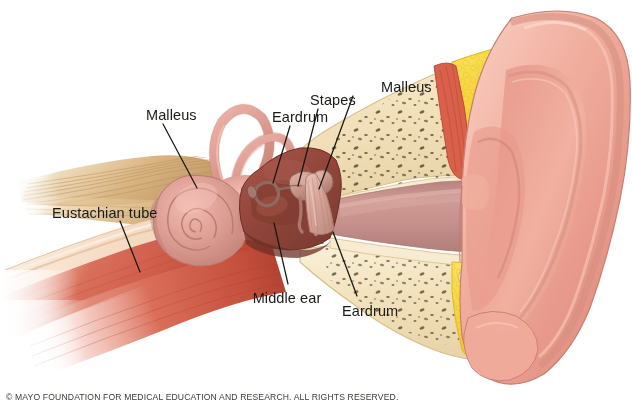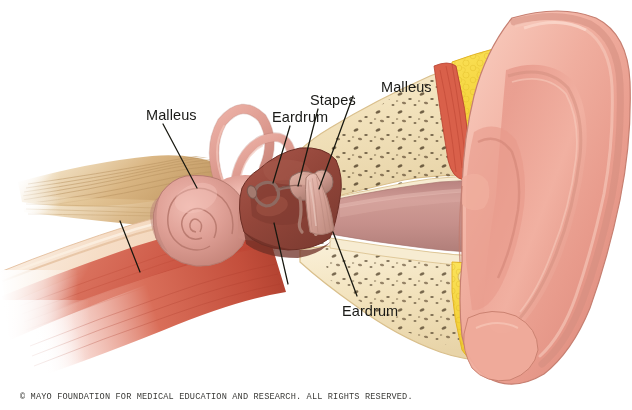--- a/index.html
+++ b/index.html
@@ -32,24 +32,24 @@
     white-space: nowrap;
     letter-spacing: 0.1px;
   }
   .label.centered {
     text-align: center;
     white-space: normal;
     line-height: 16px;
   }
   #copyright {
     position: absolute;
-    left: 20px;
+    left: 6px;
     top: 392px;
     color: #3b3b38;
-    font-family: Liberation Mono, monospace;
+    font-family: Liberation Sans, sans-serif;
     font-size: 8.6px;
     letter-spacing: 0.15px;
     white-space: nowrap;
   }
 </style>
 </head>
 <body>
 
 <div id="page">
 
@@ -446,17 +446,19 @@
         <line x1="288" y1="284" x2="274" y2="223"></line>
         <line x1="357" y1="296" x2="333" y2="232"></line>
       </g>
 
   </svg>
 
   <div class="label" id="label-cochlea" style="top: 108px; left: 146px;">Malleus</div>
   <div class="label" id="label-stapes" style="top: 110px; left: 272px;">Eardrum</div>
   <div class="label" id="label-incus" style="top: 93px; left: 310px;">Stapes</div>
   <div class="label" id="label-malleus" style="top: 80px; left: 341px; margin-left: 40px;">Malleus</div>
+  <div class="label" id="label-eustachian-tube" style="top: 206px; left: 52px;">Eustachian tube</div>
+  <div class="label centered" id="label-middle-ear" style="width: 70px; top: 290px; left: 252px;">Middle ear</div>
   <div class="label" id="label-eardrum" style="top: 304px; left: 342px;">Eardrum</div>
 
   <div id="copyright">© MAYO FOUNDATION FOR MEDICAL EDUCATION AND RESEARCH. ALL RIGHTS RESERVED.</div>
 
 </div>
 
 </body></html>

